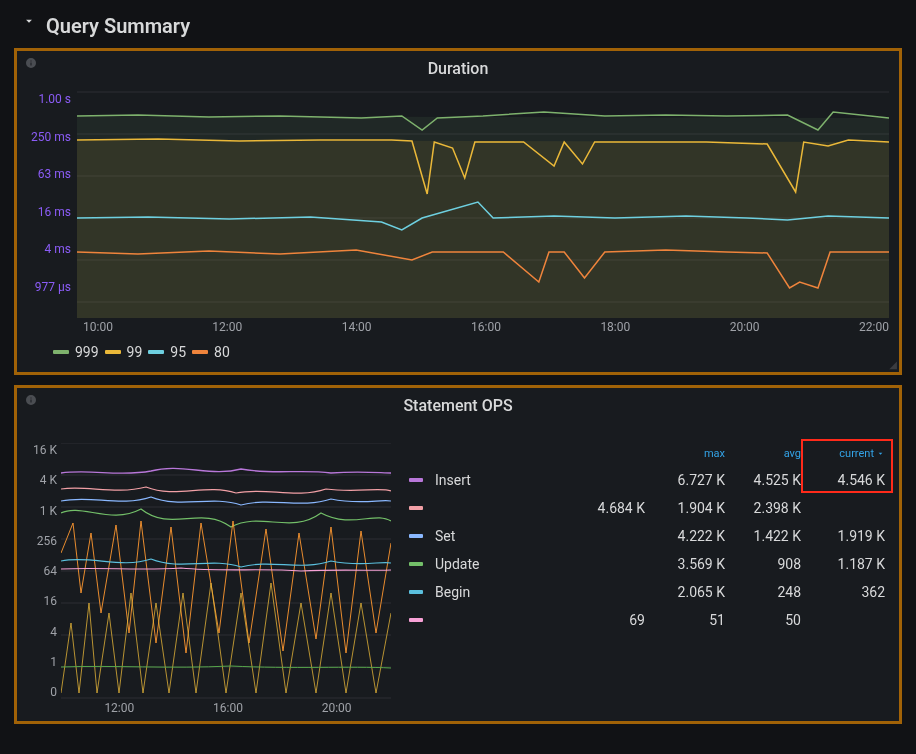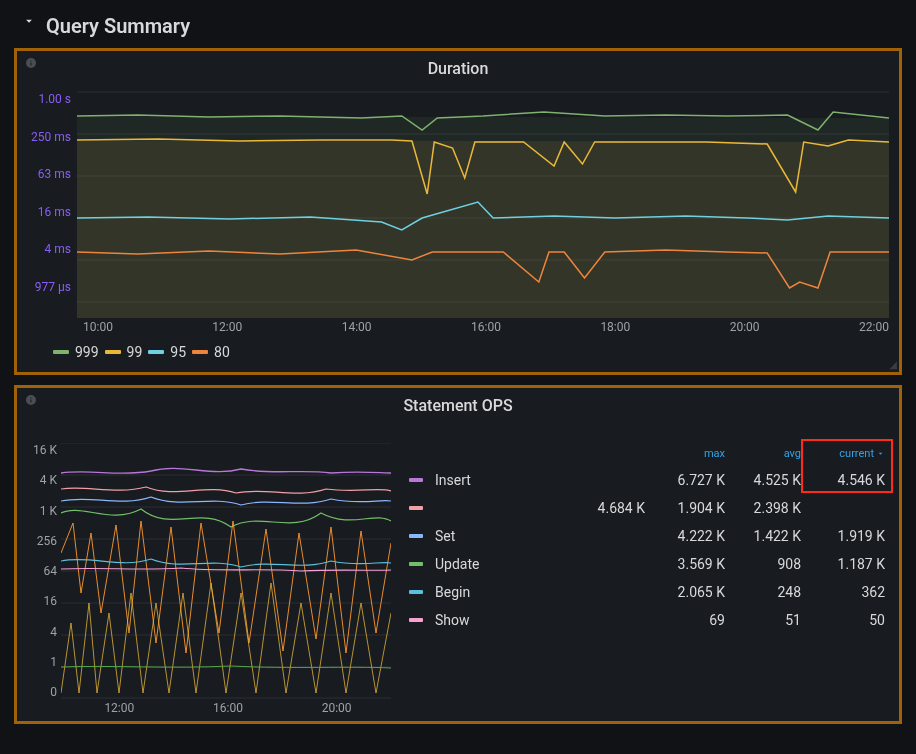--- a/index.html
+++ b/index.html
@@ -333,21 +333,20 @@
       </div>
       <div class="lt-row">
         <span class="mini-swatch" style="background:#5bc0de"></span>
         <span>Begin</span>
         <span class="num">2.065 K</span>
         <span class="num">248</span>
         <span class="num">362</span>
       </div>
       <div class="lt-row">
         <span class="mini-swatch" style="background:#f7a1d6"></span>
-        <span>Show</span>
         <span class="num">69</span>
         <span class="num">51</span>
         <span class="num">50</span>
       </div>
 
       <div class="highlight-box" style="top:-2px; right:-4px; width:92px; height:54px;"></div>
     </div>
   </div>
 </div>
 

